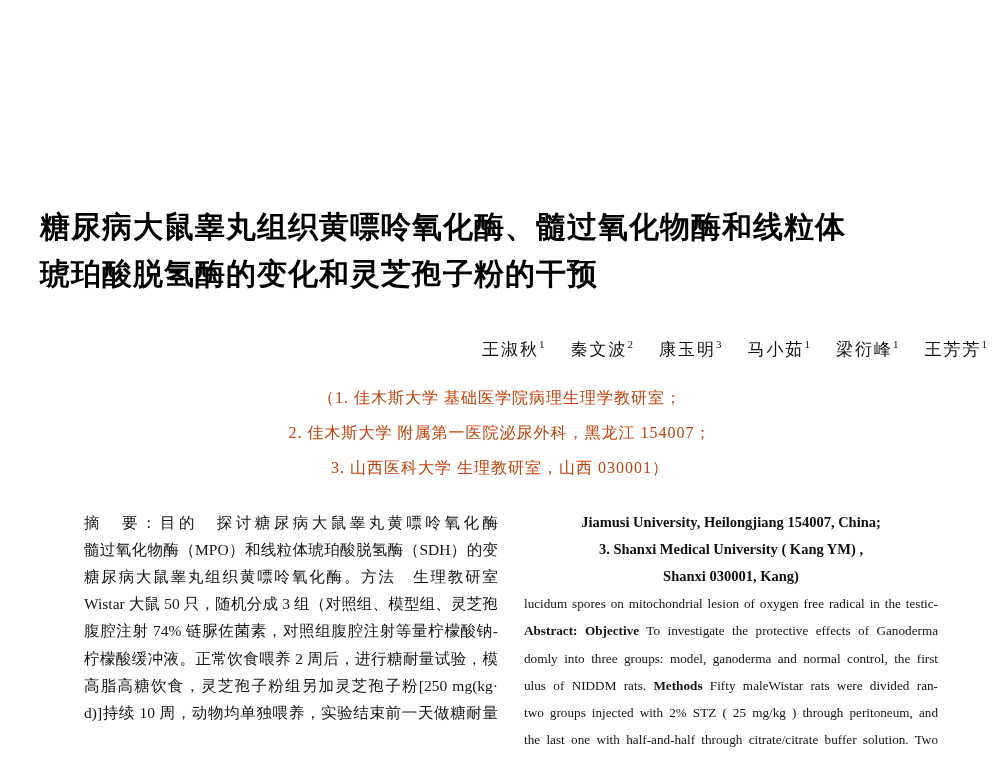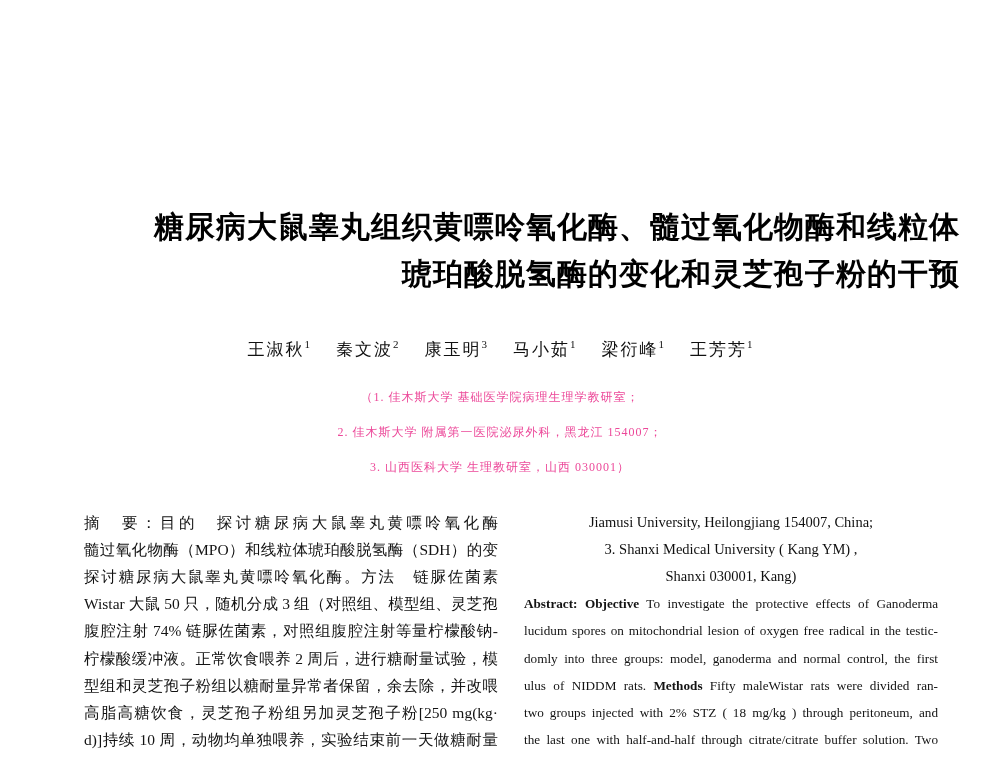--- a/index.html
+++ b/index.html
@@ -2,45 +2,45 @@
 <html><head>
 <meta charset="utf-8">
 <style>
   html,body{margin:0;padding:0;background:#e8e8e8;}
   .page{
     width:1000px;height:760px;margin:0 auto;background:#ffffff;color:#161616;
     font-family:"Liberation Serif","DejaVu Serif",serif;
     overflow:hidden;position:relative;box-sizing:border-box;
   }
   .title{
-    margin:203px 40px 0 40px;text-align:right;color:#000;
+    margin:203px 40px 0 40px;text-align:left;color:#000;
     font-family:"Liberation Sans","DejaVu Sans",sans-serif;
   }
   .title-line{
     font-size:30px;font-weight:700;line-height:47px;letter-spacing:1px;white-space:nowrap;
   }
   .authors{
-    margin-top:34px;text-align:center;font-size:17px;line-height:26px;color:#111;
+    margin-top:34px;text-align:right;font-size:17px;line-height:26px;color:#111;
   }
   .author{margin:0 13px;letter-spacing:2px;}
   .author sup{font-size:11px;letter-spacing:0;}
   .affils{margin-top:17px;text-align:center;}
-  .affil-line{font-size:12px;line-height:35px;letter-spacing:1px;color:#ec4899;}
+  .affil-line{font-size:16px;line-height:35px;letter-spacing:1px;color:#c2410c;}
   .columns{
     display:flex;margin:24px 62px 0 84px;gap:26px;
   }
   .col{width:414px;box-sizing:border-box;}
   .cn-line{
     font-size:15.5px;line-height:27.2px;height:27.2px;overflow:hidden;
     text-align:justify;text-align-last:justify;color:#131313;
   }
   .cn-line b{font-weight:400;}
   .en-affil-line{
     font-size:14.5px;line-height:27.2px;height:27.2px;overflow:hidden;
-    text-align:center;font-weight:400;color:#101010;
+    text-align:center;font-weight:700;color:#101010;
   }
   .en-line{
     font-size:13.2px;line-height:27.2px;height:27.2px;overflow:hidden;
     text-align:justify;text-align-last:justify;word-spacing:1px;color:#131313;
   }
   .en-line b{font-weight:700;}
 </style>
 </head>
 <body>
 
@@ -57,40 +57,39 @@
       <div class="affil-line">（1. 佳木斯大学 基础医学院病理生理学教研室；</div>
       <div class="affil-line">2. 佳木斯大学 附属第一医院泌尿外科，黑龙江 154007；</div>
       <div class="affil-line">3. 山西医科大学 生理教研室，山西 030001）</div>
     </div>
 
   <div class="columns">
 
     <div class="col">
         <div class="cn-line"><b>摘　要：</b><b>目的</b><span>　探讨糖尿病大鼠睾丸黄嘌呤氧化酶（XOD）、</span></div>
         <div class="cn-line"><span>髓过氧化物酶（MPO）和线粒体琥珀酸脱氢酶（SDH）的变化</span></div>
-        <div class="cn-line"><span>探讨糖尿病大鼠睾丸黄嘌呤氧化酶。</span><b>方法</b><span>　链脲佐菌素</span></div>
+        <div class="cn-line"><span>糖尿病大鼠睾丸组织黄嘌呤氧化酶。</span><b>方法</b><span>　生理教研室</span></div>
         <div class="cn-line"><span>Wistar 大鼠 50 只，随机分成 3 组（对照组、模型组、灵芝孢子</span></div>
         <div class="cn-line"><span>腹腔注射 74% 链脲佐菌素，对照组腹腔注射等量柠檬酸钠-</span></div>
         <div class="cn-line"><span>柠檬酸缓冲液。正常饮食喂养 2 周后，进行糖耐量试验，模</span></div>
-        <div class="cn-line"><span>型组和灵芝孢子粉组以糖耐量异常者保留，余去除，并改喂</span></div>
         <div class="cn-line"><span>高脂高糖饮食，灵芝孢子粉组另加灵芝孢子粉[250 mg(kg·</span></div>
         <div class="cn-line"><span>d)]持续 10 周，动物均单独喂养，实验结束前一天做糖耐量</span></div>
       </div>
 
     <div class="col">
       <div>
           <div class="en-affil-line">Jiamusi University, Heilongjiang 154007, China;</div>
           <div class="en-affil-line">3. Shanxi Medical University ( Kang YM) ,</div>
           <div class="en-affil-line">Shanxi 030001, Kang)</div>
         </div>
       <div>
+          <div class="en-line"><span>lucidum spores on mitochondrial lesion of oxygen free radical in the testic-</span></div>
           <div class="en-line"><b>Abstract: </b><b>Objective</b><span>  To investigate the protective effects of Ganoderma</span></div>
-          <div class="en-line"><span>lucidum spores on mitochondrial lesion of oxygen free radical in the testic-</span></div>
           <div class="en-line"><span>domly into three groups: model, ganoderma and normal control, the first</span></div>
           <div class="en-line"><span>ulus of NIDDM rats. </span><b>Methods</b><span>  Fifty maleWistar rats were divided ran-</span></div>
-          <div class="en-line"><span>two groups injected with 2% STZ ( 18 mg/kg ) through peritoneum, and</span></div>
+          <div class="en-line"><span>two groups injected with 2% STZ ( 25 mg/kg ) through peritoneum, and</span></div>
           <div class="en-line"><span>the last one with half-and-half through citrate/citrate buffer solution. Two</span></div>
           <div class="en-line"><span>weeks after normal diet, glucose tolerancetests were performed and the</span></div>
         </div>
     </div>
 
   </div>
 </div>
 
 </body></html>

